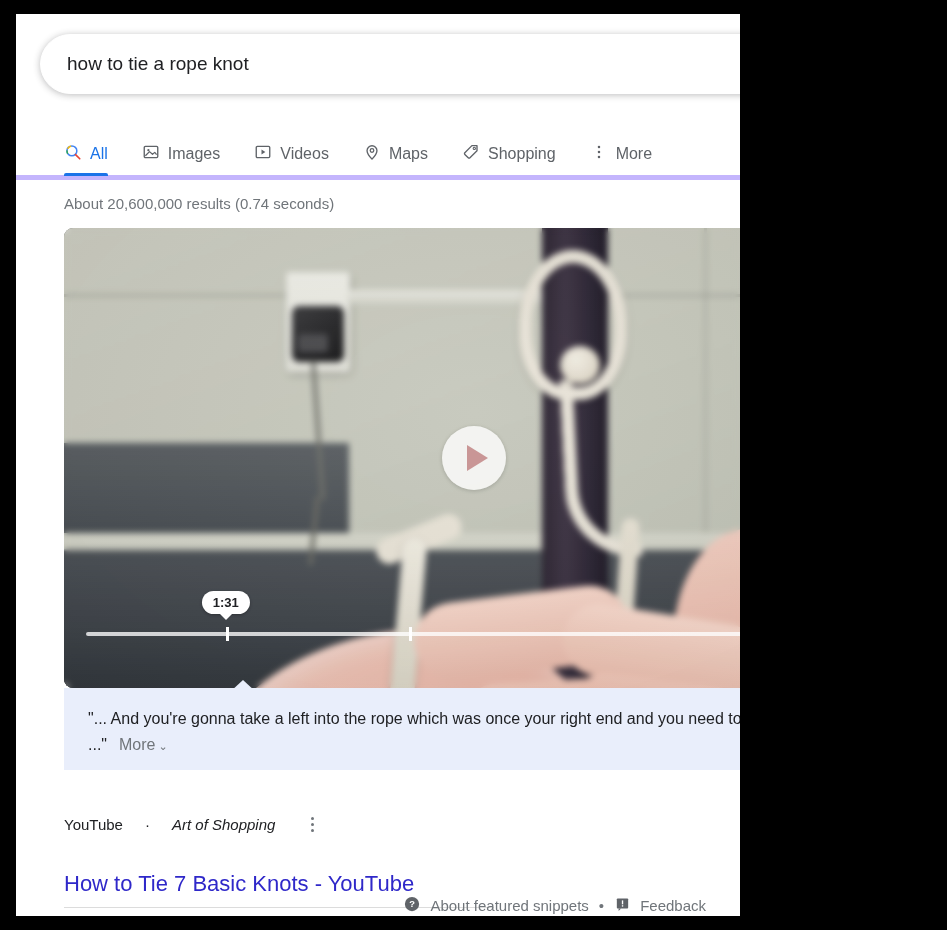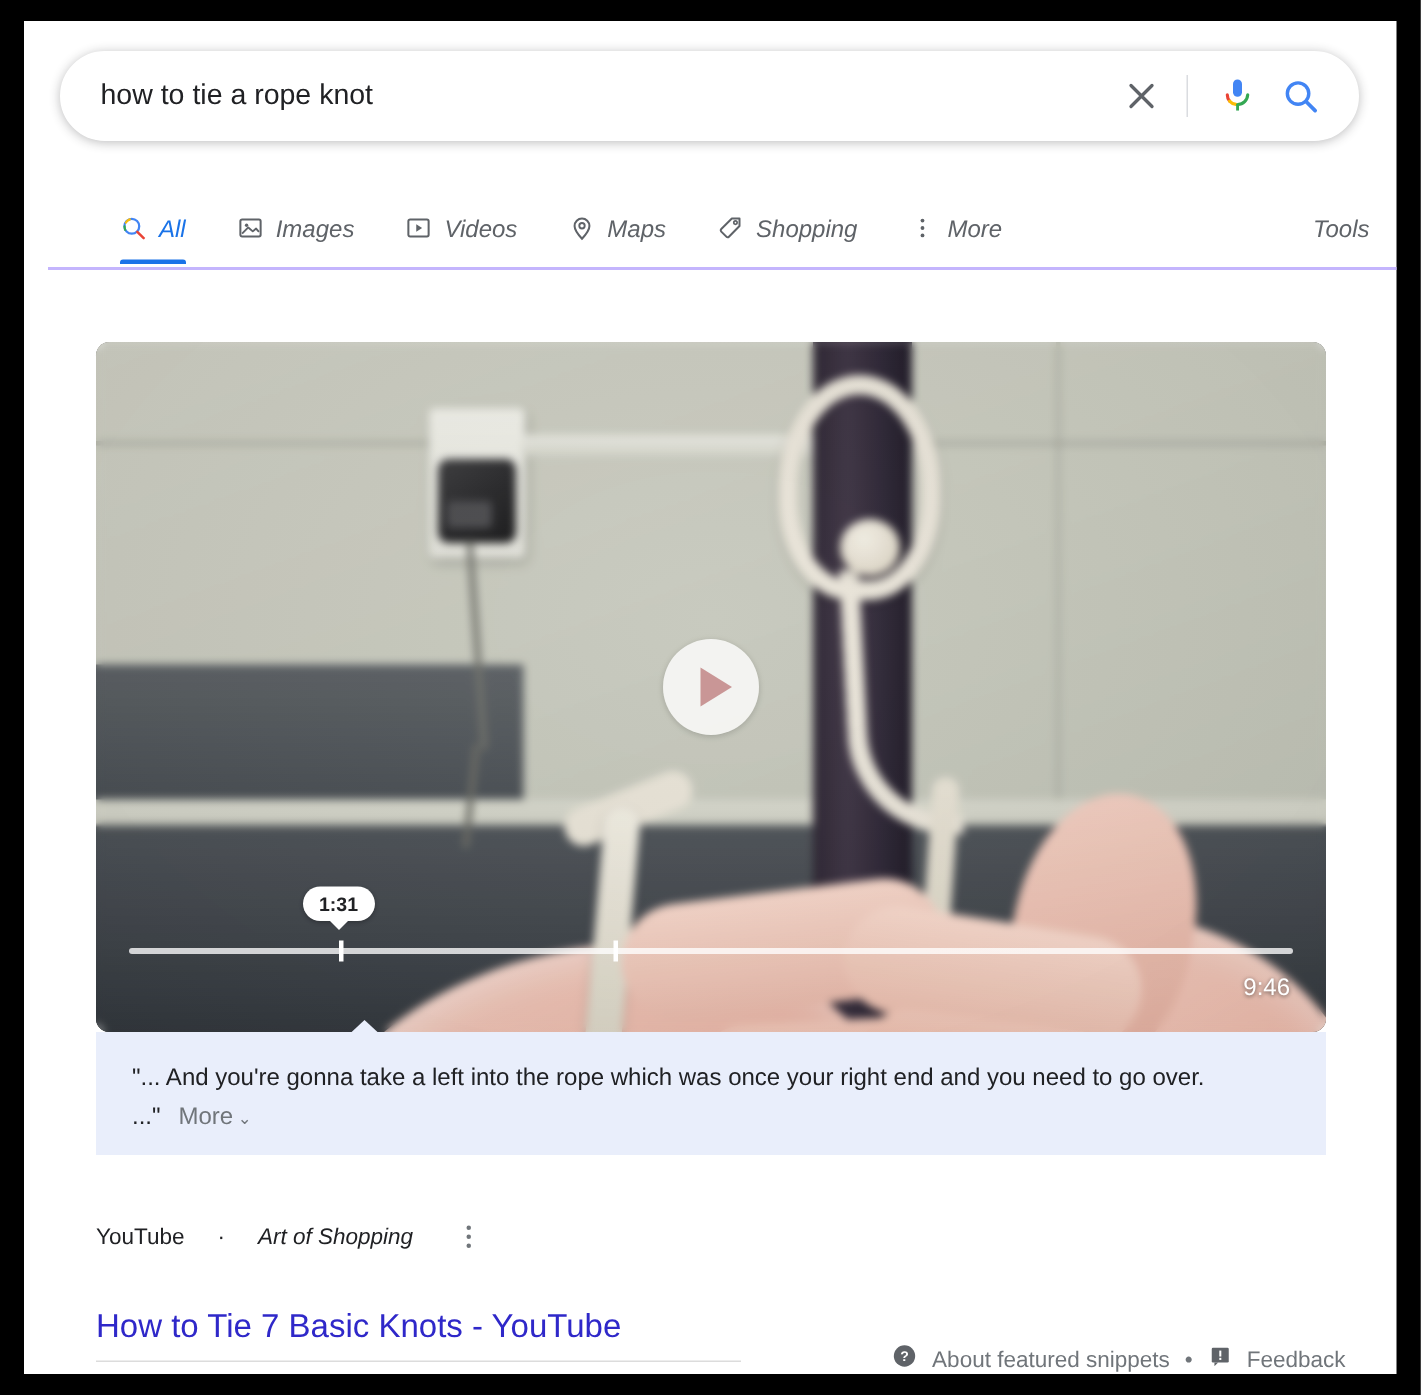--- a/index.html
+++ b/index.html
@@ -10,21 +10,21 @@
     background: #000000;
     font-family: "Liberation Sans", sans-serif;
     overflow: hidden;
   }
 
   
   .page-frame {
     position: absolute;
     left: 16px;
     top: 14px;
-    width: 915px;
+    width: 724px;
     height: 902px;
     background: #ffffff;
     overflow: hidden;
   }
 
   
   .search-row {
     position: absolute;
     left: 24px;
     top: 20px;
@@ -81,26 +81,25 @@
     display: flex;
     align-items: center;
     justify-content: center;
     cursor: pointer;
     margin-right: 16px;
   }
 
   
   .nav-row {
     position: absolute;
-    left: 16px;
+    left: 0;
     top: 118px;
     width: 915px;
     height: 48px;
-    border-bottom: 2px solid #c4b5fd;
-    font-style: italic;
+    border-bottom: 5px solid #c4b5fd;
   }
   .nav-tabs {
     position: absolute;
     left: 48px;
     top: 0;
     display: flex;
     align-items: flex-start;
     height: 48px;
   }
   .nav-tab {
@@ -639,20 +638,21 @@
             <circle cx="12" cy="18.6" r="1.7" fill="#5f6368"></circle>
           </svg>
         </span>
         <span>More</span>
       </div>
 
     </div>
     <div class="nav-tools">Tools</div>
   </div>
 
+  <div class="results-count">About 20,600,000 results (0.74 seconds)</div>
 
   <div class="video-card">
     <div class="thumb">
       <div class="wall"></div>
       <div class="wall-line" style="top:66px;"></div>
       <div class="wall-vline" style="left:640px;height:330px;"></div>
       <div class="floor-dark"></div>
       <div class="baseboard"></div>
 
       <div class="outlet-plate"></div>

